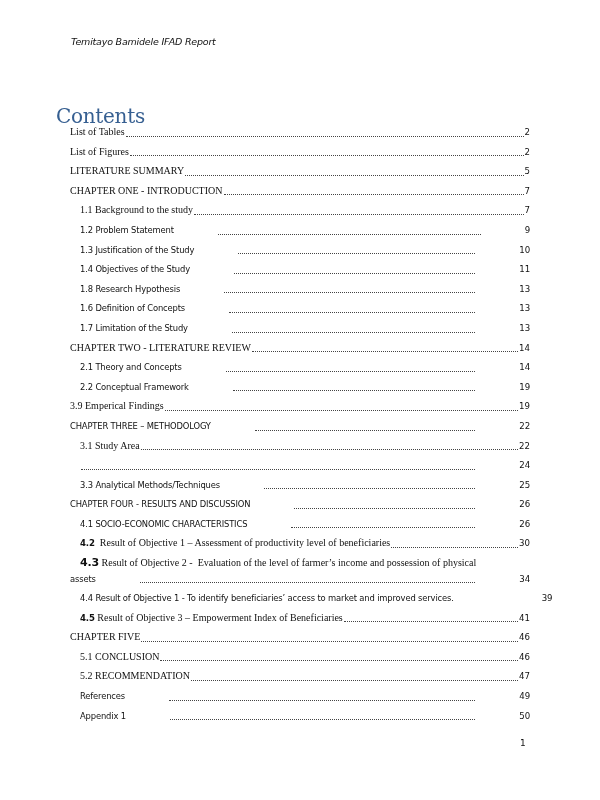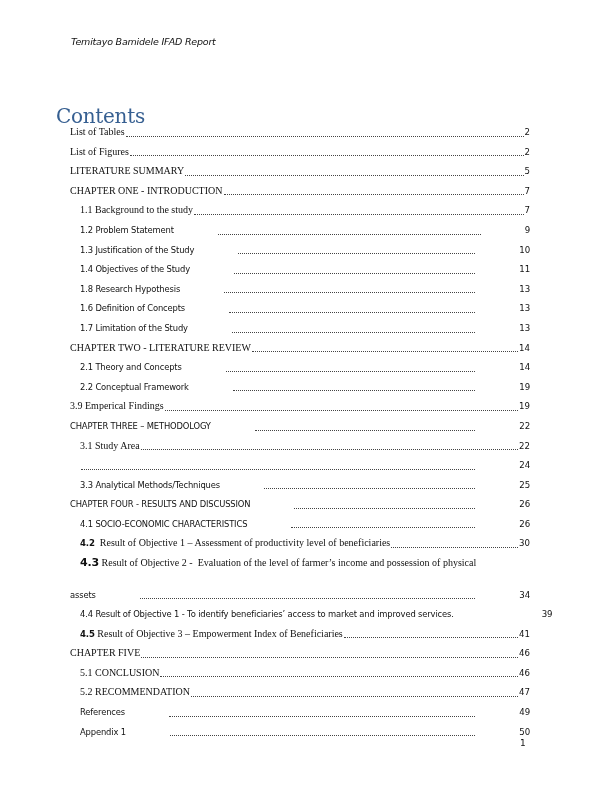--- a/index.html
+++ b/index.html
@@ -26,21 +26,21 @@
   .serif { font-family: "Liberation Serif", serif; font-size: 10px; }
   .sans  { font-family: "DejaVu Sans", sans-serif; font-size: 8.4px; letter-spacing: -0.15px; gap: 43px; }
   .label { flex: 0 0 auto; }
   .label b { font-weight: bold; }
   .leader {
     flex: 1 1 auto; overflow: hidden; margin: 0 1px;
     border-bottom: 1px dotted #444; height: 9px; align-self: flex-end; margin-bottom: 7px;
   }
   .pg { flex: 0 0 auto; font-family: "DejaVu Sans", sans-serif; font-size: 8.6px; }
   .wrap-first { height: 16px; padding-left: 10px; }
-  .row.cont { height: 19px; margin-top: 16px; }
+  .row.cont { height: 19px; }
   .page-number {
     position: absolute; left: 520px; top: 738px;
     font-family: "DejaVu Sans", sans-serif; font-size: 9px; color: #111;
   }
 </style>
 </head>
 <body>
 
 <div class="page">
 

